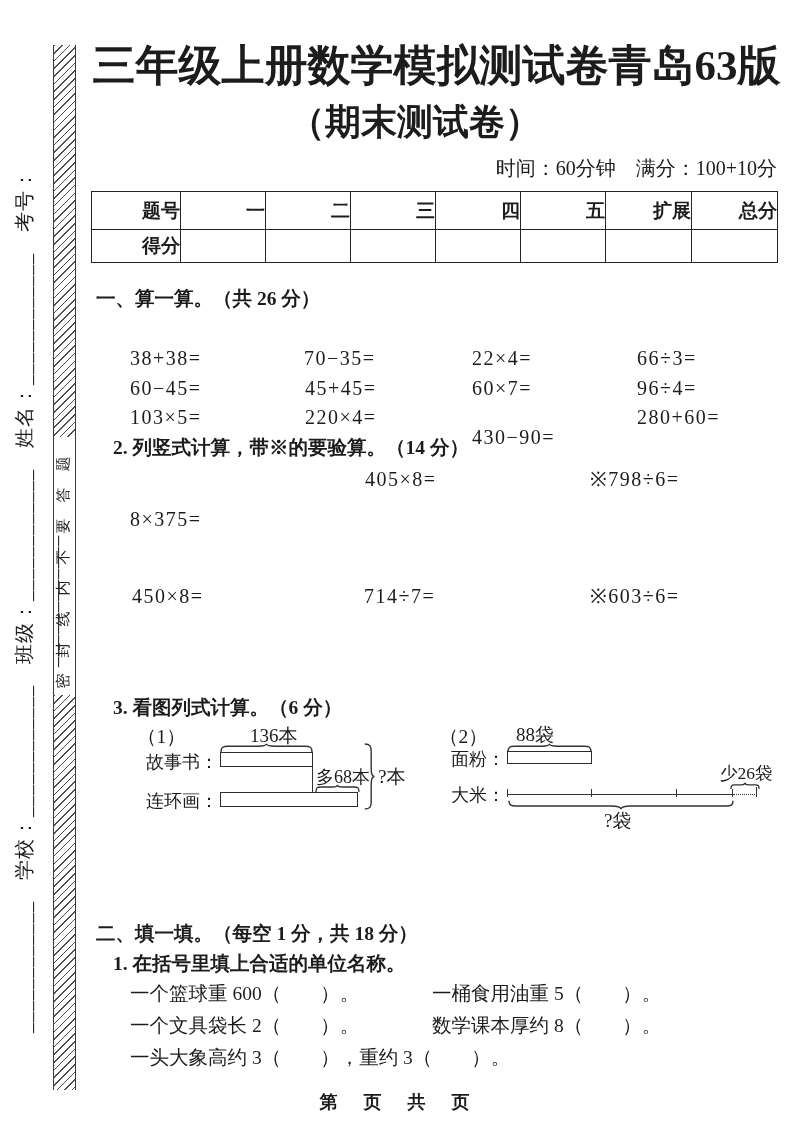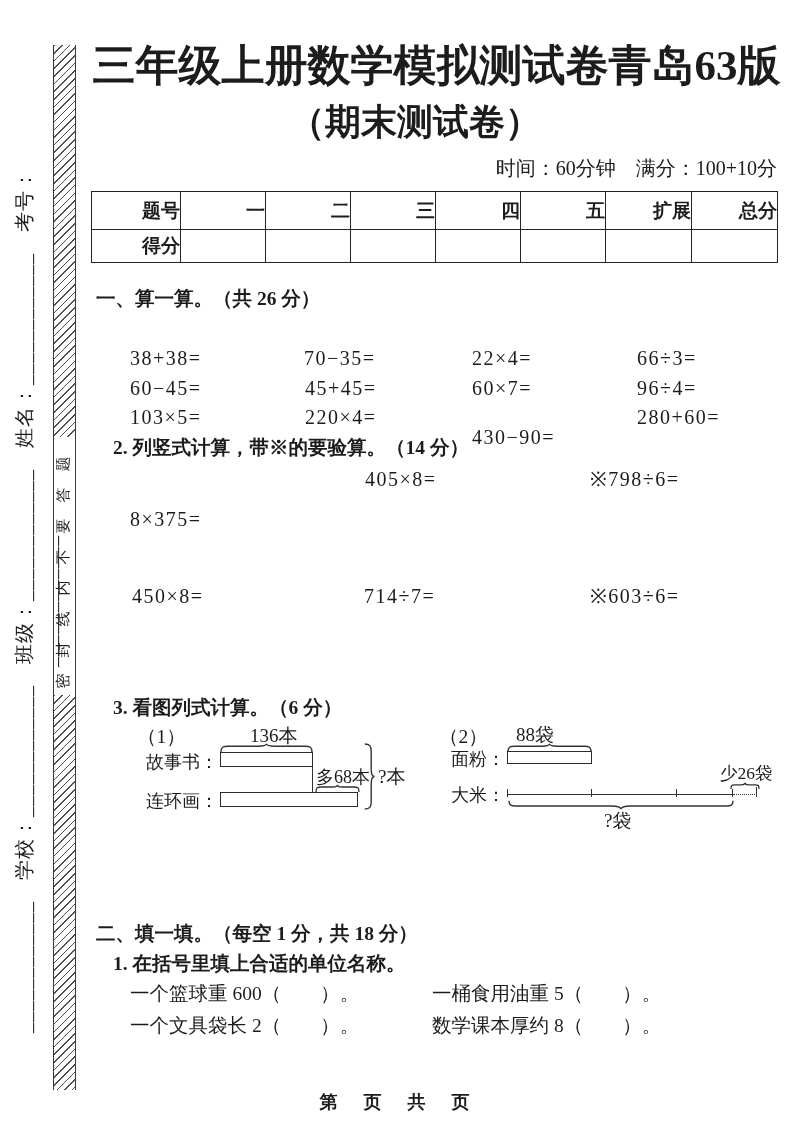--- a/index.html
+++ b/index.html
@@ -161,16 +161,17 @@
     <div class="t" style="left:604px;top:810px;font-size:19px;">?袋</div>
   </div>
 
   <div class="t bold" style="left:96px;top:923px;font-size:19.5px;">二、填一填。（每空 1 分，共 18 分）</div>
   <div class="t bold" style="left:113px;top:953px;font-size:19.5px;">1. 在括号里填上合适的单位名称。</div>
 
   <div class="t" style="left:130px;top:983px;font-size:19.5px;">一个篮球重 600（　　）。</div>
   <div class="t" style="left:432px;top:983px;font-size:19.5px;">一桶食用油重 5（　　）。</div>
   <div class="t" style="left:130px;top:1015px;font-size:19.5px;">一个文具袋长 2（　　）。</div>
   <div class="t" style="left:432px;top:1015px;font-size:19.5px;">数学课本厚约 8（　　）。</div>
+  <div class="t" style="left:130px;top:1047px;font-size:19.5px;">一头大象高约 3（　　），重约 3（　　）。</div>
 
   <div class="t bold" style="left:0;top:1092px;width:793px;text-align:center;font-size:18px;letter-spacing:4px;">第　页　共　页</div>
 
 </div>
 
 </body></html>

